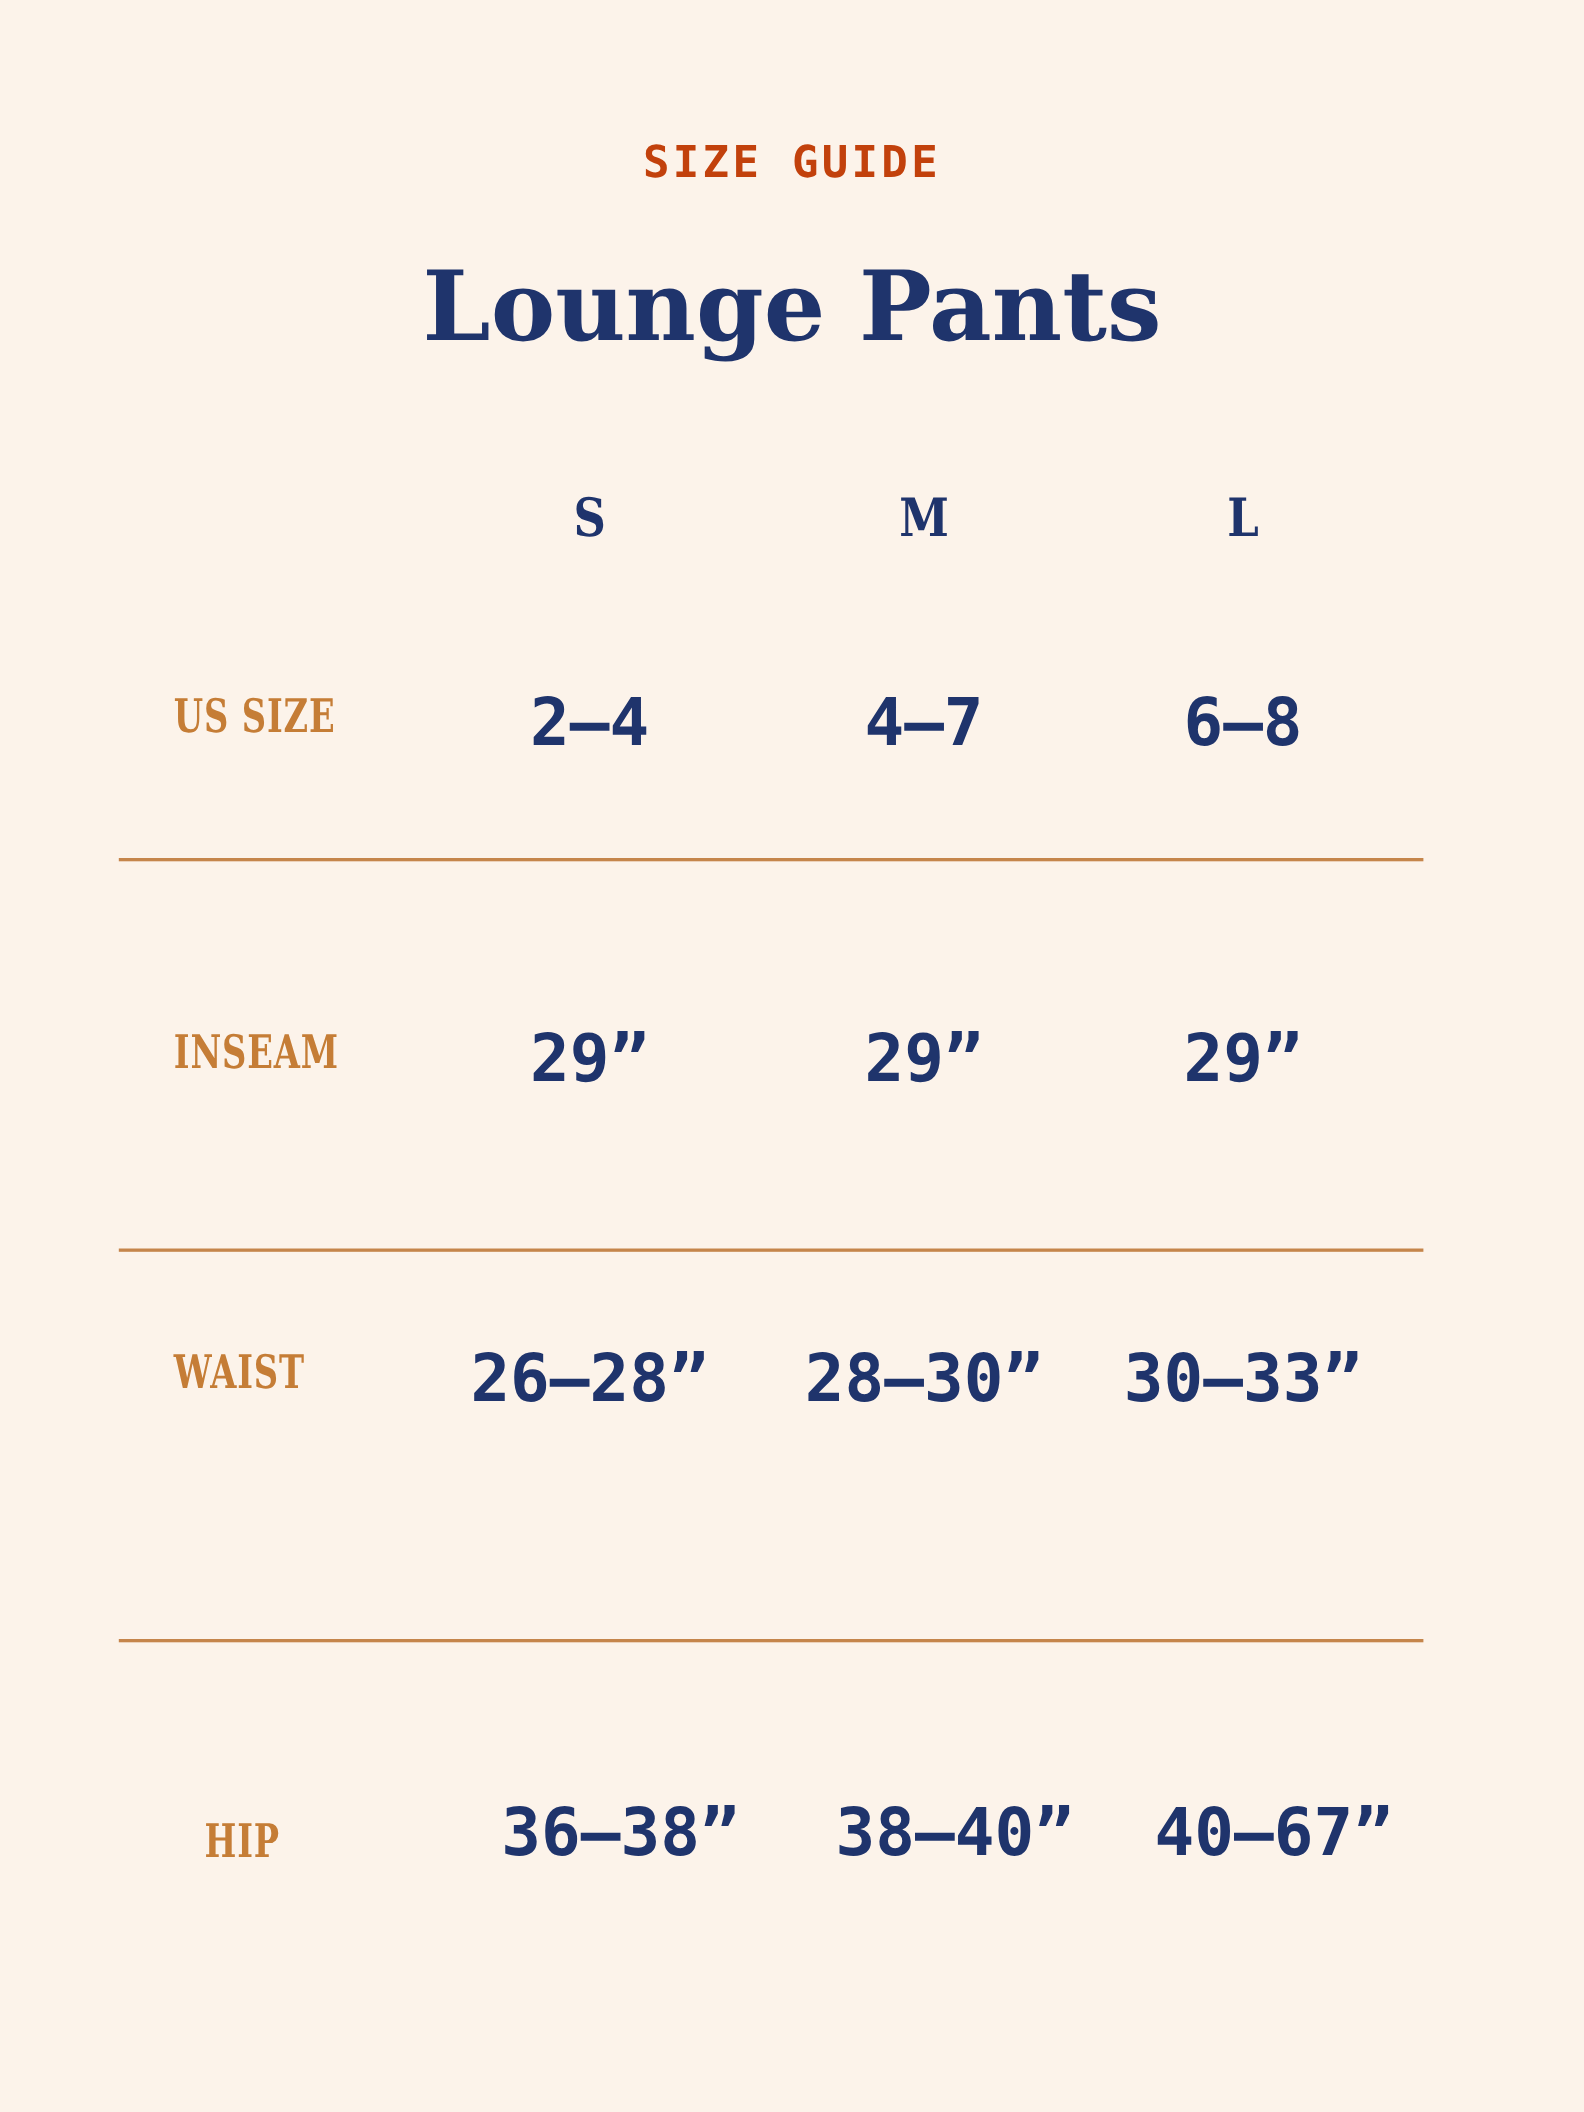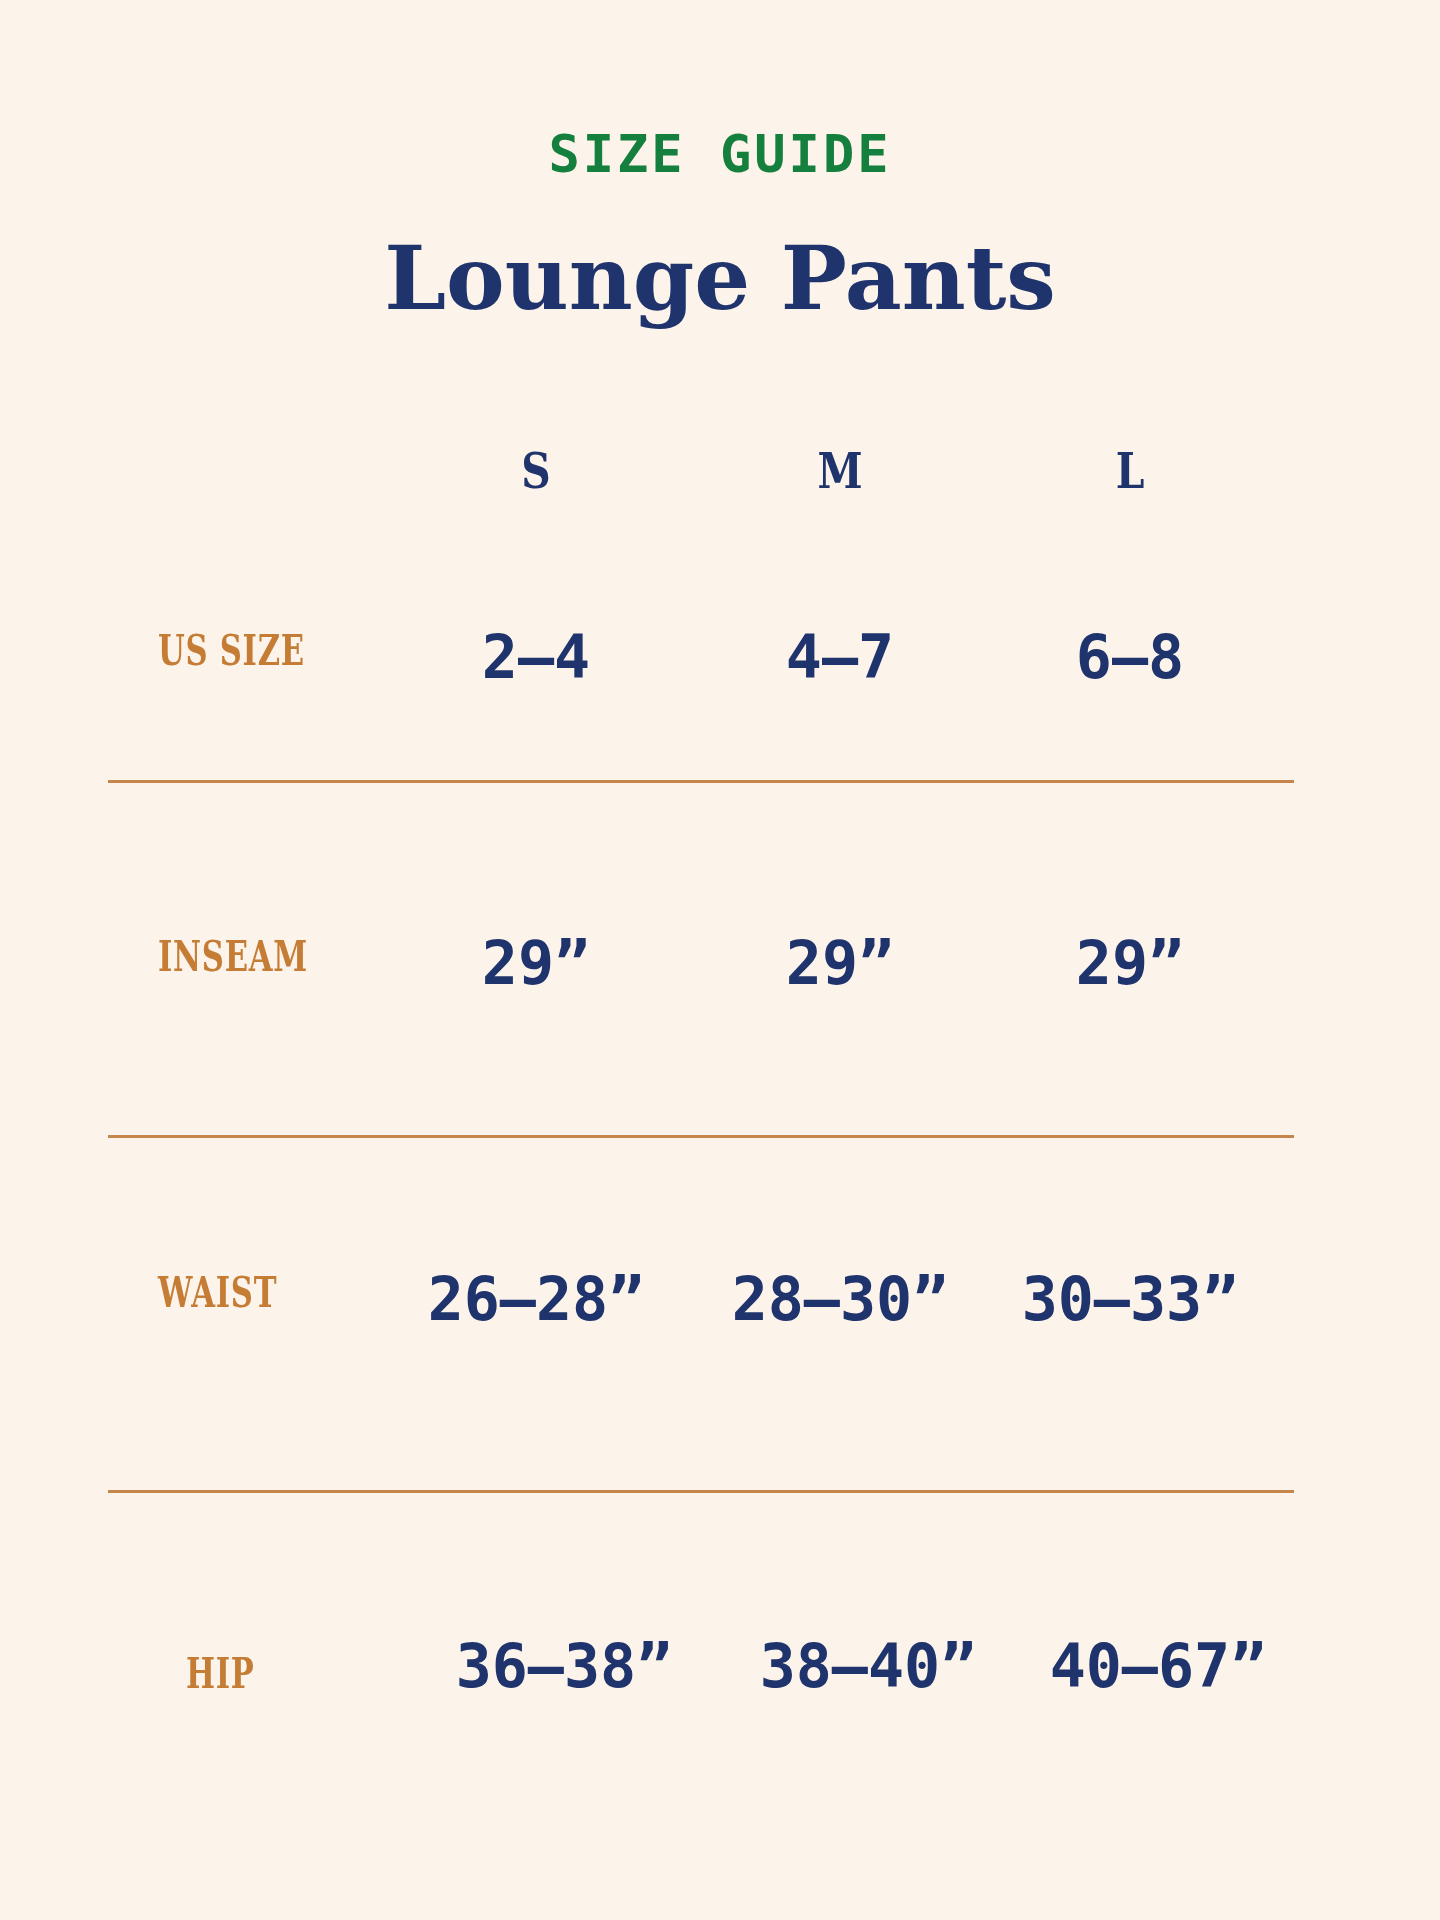--- a/index.html
+++ b/index.html
@@ -10,23 +10,23 @@
     height:1920px;
     background:#fcf3ea;
     overflow:hidden;
   }
   .eyebrow{
     position:absolute;
     top:128px;left:0;width:100%;
     text-align:center;
     font-family:"DejaVu Sans Mono",monospace;
     font-weight:700;
-    font-size:52px;
+    font-size:40px;
     letter-spacing:3px;
-    color:#15803d;
+    color:#c2410c;
     line-height:1;
   }
   .title{
     position:absolute;
     top:234px;left:0;width:100%;
     text-align:center;
     font-family:"DejaVu Serif",serif;
     font-weight:700;
     font-size:88px;
     color:#1f346c;
@@ -45,21 +45,21 @@
     color:#1f346c;
     line-height:1;
     transform:translateX(-50%) scaleX(0.85);
   }
   .row{
     position:absolute;
     left:0;width:100%;height:70px;
   }
   .row-0{top:627px;}
   .row-1{top:933px;text-decoration:underline;}
-  .row-2{top:1269px;}
+  .row-2{top:1224px;}
   .row-3{top:1636px;margin-left:28px;}
   .row-label{
     position:absolute;
     left:158px;top:3px;
     font-family:"DejaVu Serif",serif;
     font-weight:700;
     font-size:42px;
     letter-spacing:1px;
     color:#c57d36;
     line-height:1;

